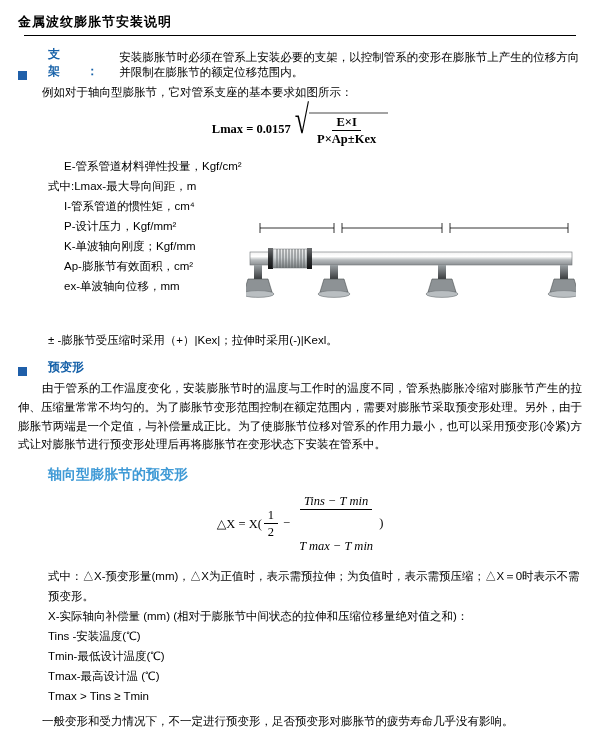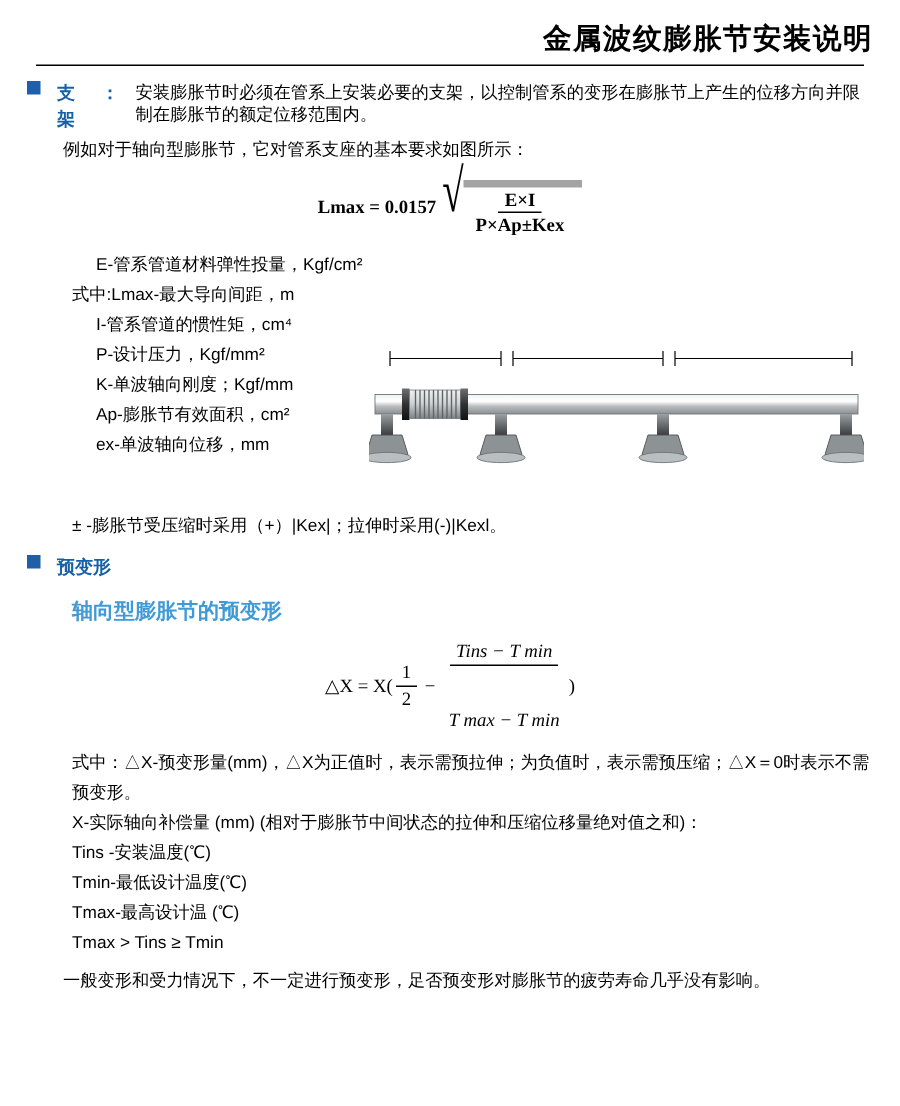--- a/index.html
+++ b/index.html
@@ -15,22 +15,22 @@
     overflow: hidden;
   }
   .page {
     position: relative;
     width: 600px;
     height: 737px;
     box-sizing: border-box;
     padding: 0 18px;
   }
   .doc-title {
-    text-align: right;
-    font-size: 19px;
+    text-align: left;
+    font-size: 13px;
     font-weight: bold;
     letter-spacing: 1px;
     margin: 13px 0 4px 0;
     color: #000;
   }
   .title-rule {
     border: 0;
     border-top: 1px solid #000;
     margin: 4px 6px 10px 6px;
   }
@@ -42,22 +42,22 @@
   }
   .indent {
     text-indent: 24px;
   }
   .sec-head {
     font-size: 12px;
     font-weight: bold;
     color: #1560a8;
     margin: 9px 0 3px 0;
     display: flex;
-    align-items: flex-start;
-    gap: 11px;
+    align-items: flex-end;
+    gap: 21px;
   }
   .blue-sq {
     display: inline-block;
     width: 9px;
     height: 9px;
     background: #1f5fa9;
     flex: 0 0 auto;
   }
   .sec-head-text {
     color: #1560a8;
@@ -85,21 +85,21 @@
     margin-left: 4px;
   }
   .sqrt-sign {
     font-size: 26px;
     line-height: 1;
     font-weight: normal;
     transform: scaleY(1.55) translateY(-1px);
     display: inline-block;
   }
   .sqrt-body {
-    border-top: 5px solid #a3a3a3;
+    border-top: 2px solid #a3a3a3;
     padding: 1px 8px 0 4px;
     display: flex;
     flex-direction: column;
     align-items: center;
     font-weight: bold;
   }
   .frac {
     display: inline-flex;
     flex-direction: column;
     align-items: center;
@@ -285,20 +285,21 @@
 
     </div>
   </div>
 
   <div class="list-line first" style="margin-top:2px;">± -膨胀节受压缩时采用（+）|Kex|；拉伸时采用(-)|Kexl。</div>
 
   <div class="sec-head">
     <span class="blue-sq"></span>
     <span class="sec-head-text">预变形</span>
   </div>
+  <div class="para indent">由于管系的工作温度变化，安装膨胀节时的温度与工作时的温度不同，管系热膨胀冷缩对膨胀节产生的拉伸、压缩量常常不均匀的。为了膨胀节变形范围控制在额定范围内，需要对膨胀节采取预变形处理。另外，由于膨胀节两端是一个定值，与补偿量成正比。为了使膨胀节位移对管系的作用力最小，也可以采用预变形(冷紧)方式让对膨胀节进行预变形处理后再将膨胀节在变形状态下安装在管系中。</div>
 
   <div class="sub-head">轴向型膨胀节的预变形</div>
 
   <div class="formula-x">
     <span class="formula-inline" style="font-weight:normal;">
       <span>△X = X(</span>
       <span class="frac" style="margin:0 2px;">
         <span class="num">1</span>
         <span class="den">2</span>
       </span>

